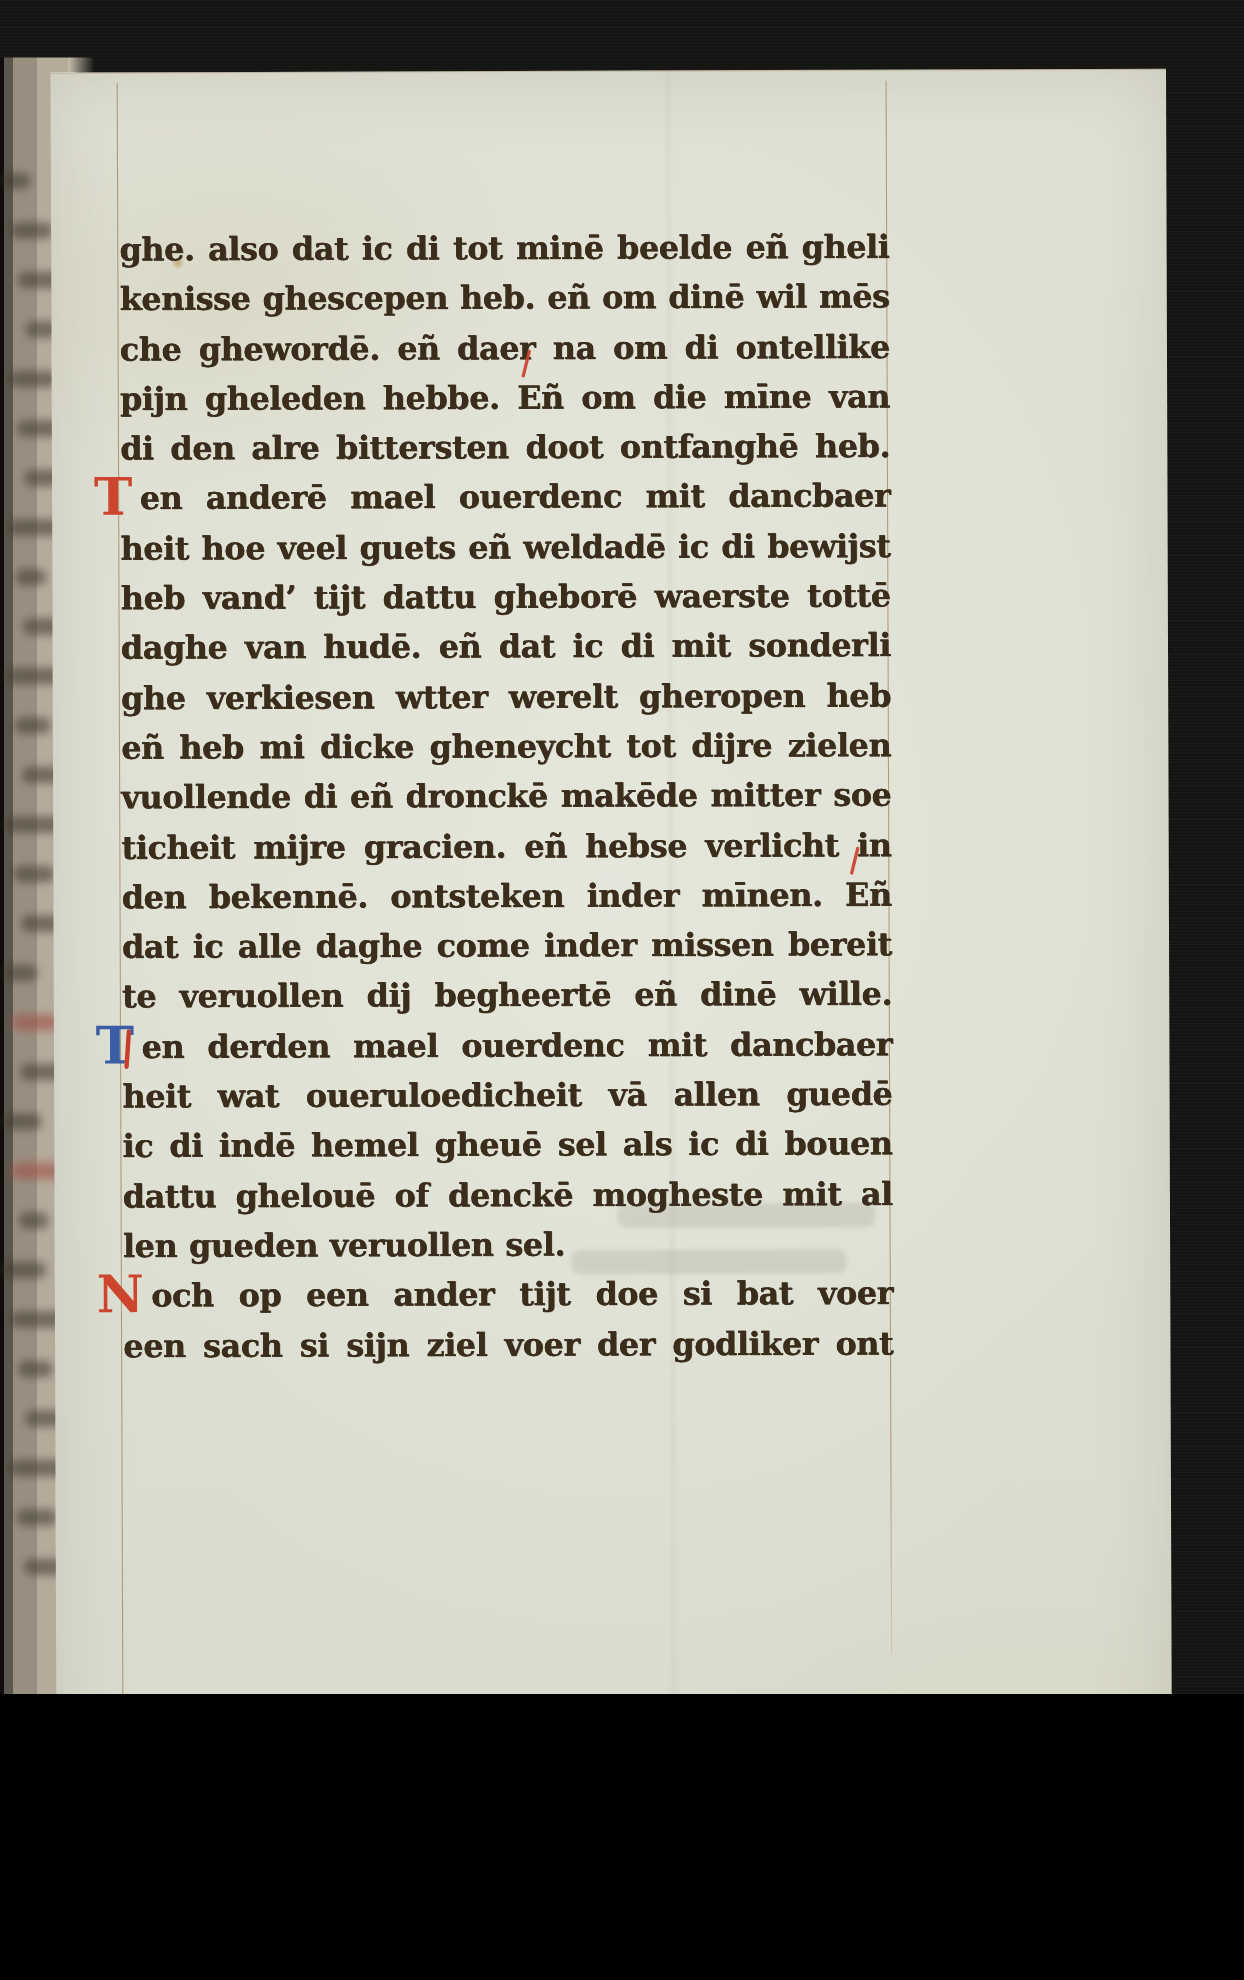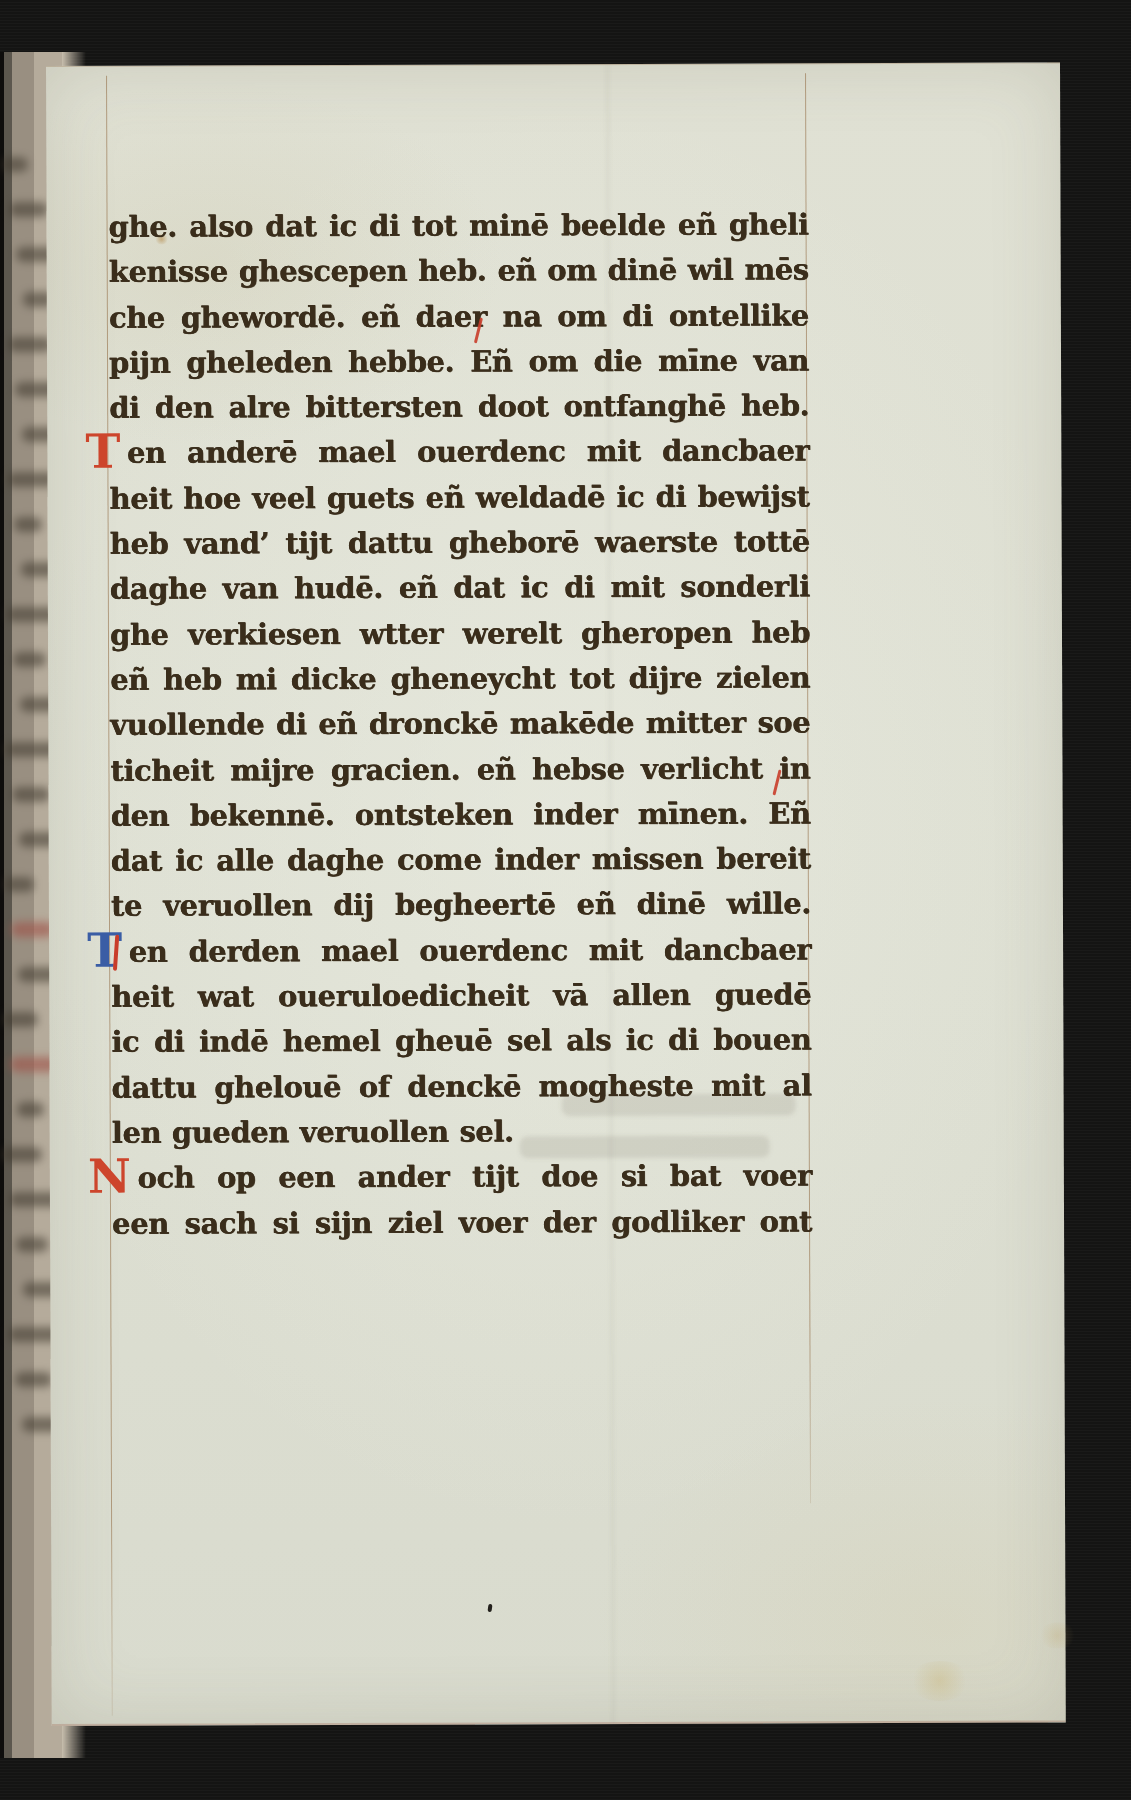--- a/index.html
+++ b/index.html
@@ -1,17 +1,17 @@
 <!DOCTYPE html>
 <html><head>
 <meta charset="utf-8">
 <style>
   html,body{margin:0;padding:0;background:#000;}
   .scene{
-    position:relative;width:1131px;height:1800px;overflow:hidden;
+    position:relative;width:1131px;height:1540px;overflow:hidden;
     background:#141413;
     background-image:repeating-linear-gradient(0deg,rgba(255,255,255,0.028) 0 1px,rgba(0,0,0,0) 1px 3px);
     font-family:"DejaVu Serif","Liberation Serif",serif;
   }
   
   .book-edge{
     position:absolute;left:0;top:52px;width:86px;height:1706px;
     background:linear-gradient(90deg,#0e0d0c 0 4px,#5c574e 4px 12px,#998f81 12px 34px,#b5ab9b 34px 62px,#c8bfae 62px 100%);
     -webkit-mask-image:linear-gradient(90deg,#000 72%,rgba(0,0,0,0));
             mask-image:linear-gradient(90deg,#000 72%,rgba(0,0,0,0));

